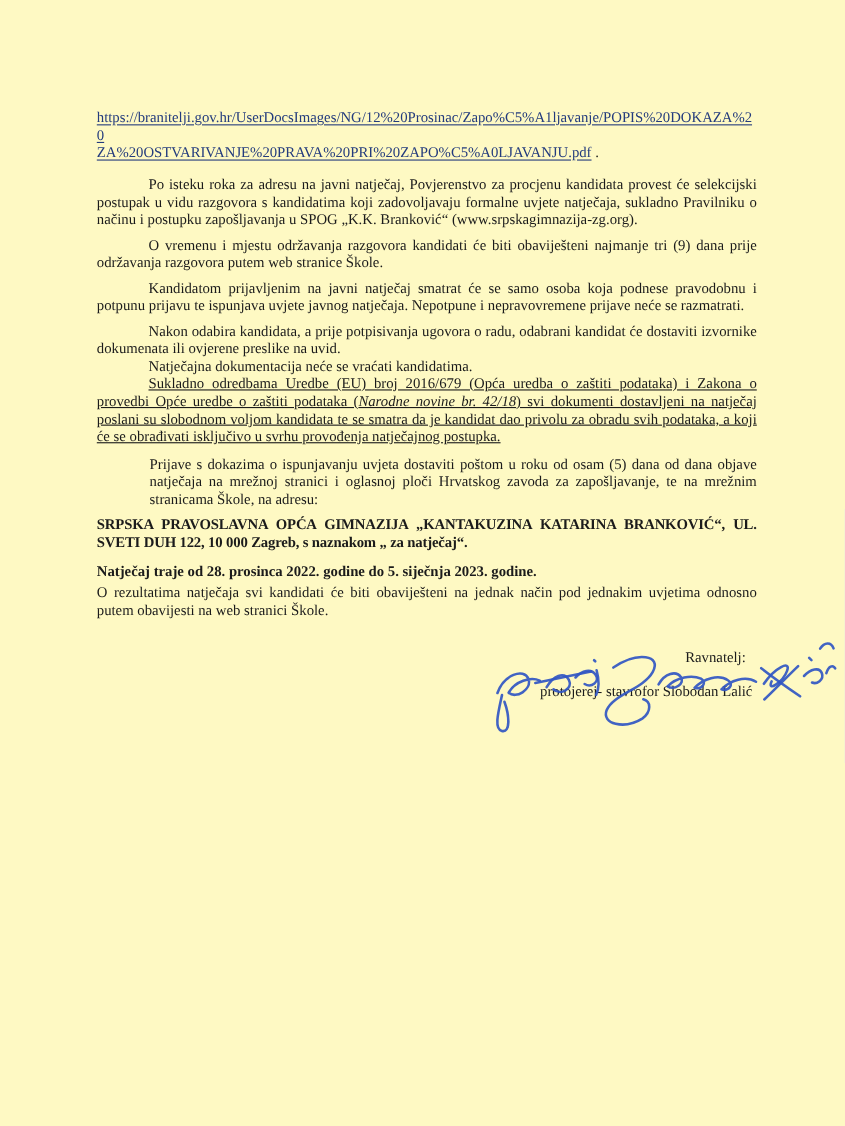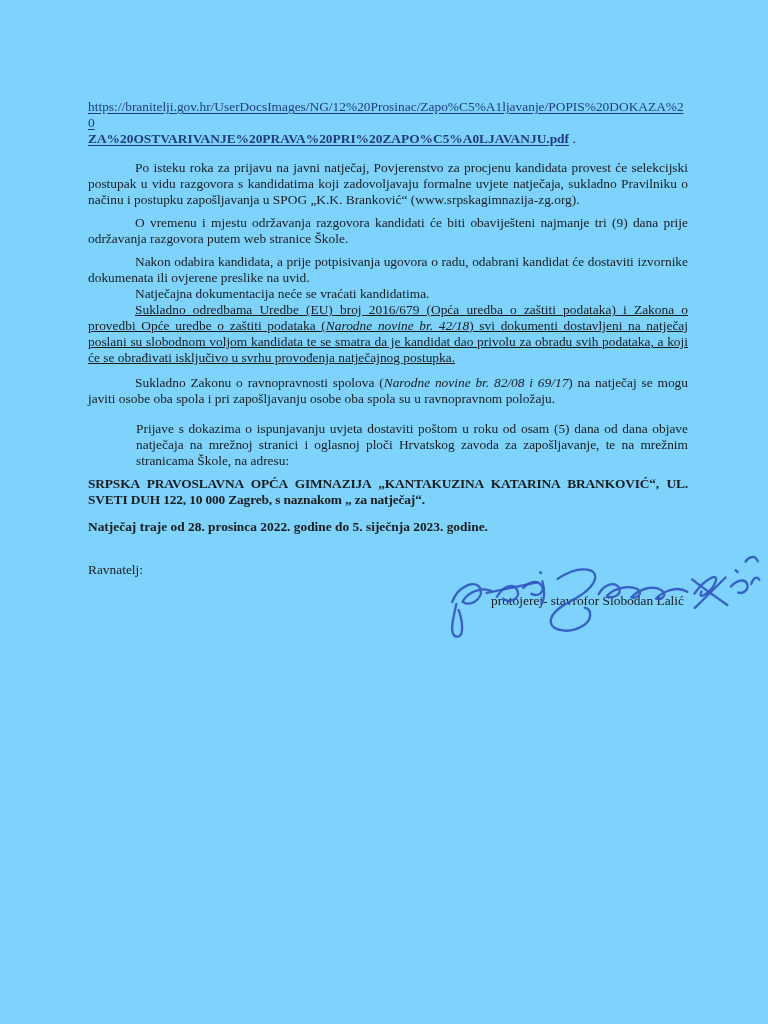--- a/index.html
+++ b/index.html
@@ -1,19 +1,19 @@
 <!DOCTYPE html>
 <html><head>
 <meta charset="utf-8">
 <style>
   html,body{margin:0;padding:0;background:#e8e8e8;}
   .page{
     position:relative;
     width:768px;height:1024px;
-    background:#7dd3fc;
+    background:#fef9c3;
     overflow:hidden;
     font-family:"Liberation Serif","DejaVu Serif",serif;
     color:#1b1b1b;
     margin:0 auto;
   }
   .content{
     position:absolute;
     left:88px;top:99px;width:600px;
     font-size:13.4px;line-height:16px;
     text-align:justify;
@@ -37,20 +37,21 @@
   }
   .url-para{margin-bottom:13px;}
   .link-trail{color:#1b1b1b;text-decoration:none;}
   .addr{letter-spacing:-0.15px;}
   .sig-block{
     position:relative;
     margin-top:27px;
     height:86px;
   }
   .sig-title{
+    text-align:right;
     padding-right:10px;
     font-size:13.4px;line-height:16px;
   }
   .sig-name{
     text-align:right;
     padding-right:4px;
     margin-top:15px;
     font-size:13.4px;line-height:16px;
   }
   .sig-svg{
@@ -69,42 +70,43 @@
     opacity:0.92;
   }
 </style>
 </head>
 <body>
 
 <div class="page">
   <div class="content">
 
     <p class="para url-para">
-      <a class="link"><span class="linkline">https://branitelji.gov.hr/UserDocsImages/NG/12%20Prosinac/Zapo%C5%A1ljavanje/POPIS%20DOKAZA%20</span><span class="linkline" style="display:inline;font-weight:bold;">ZA%20OSTVARIVANJE%20PRAVA%20PRI%20ZAPO%C5%A0LJAVANJU.pdf</span></a><span class="link-trail"> .</span>
+      <a class="link"><span class="linkline">https://branitelji.gov.hr/UserDocsImages/NG/12%20Prosinac/Zapo%C5%A1ljavanje/POPIS%20DOKAZA%20</span><span class="linkline" style="display:inline;">ZA%20OSTVARIVANJE%20PRAVA%20PRI%20ZAPO%C5%A0LJAVANJU.pdf</span></a><span class="link-trail"> .</span>
     </p>
 
-    <p class="para ind gap-sm">Po isteku roka za prijavu na javni natječaj, Povjerenstvo za procjenu kandidata provest će selekcijski postupak u vidu razgovora s kandidatima koji zadovoljavaju formalne uvjete natječaja, sukladno Pravilniku o načinu i postupku zapošljavanja u SPOG „K.K. Branković“ (www.srpskagimnazija-zg.org).</p>
+    <p class="para ind gap-sm">Po isteku roka za adresu na javni natječaj, Povjerenstvo za procjenu kandidata provest će selekcijski postupak u vidu razgovora s kandidatima koji zadovoljavaju formalne uvjete natječaja, sukladno Pravilniku o načinu i postupku zapošljavanja u SPOG „K.K. Branković“ (www.srpskagimnazija-zg.org).</p>
 
     <p class="para ind gap-sm">O vremenu i mjestu održavanja razgovora kandidati će biti obaviješteni najmanje tri (9) dana prije održavanja razgovora putem web stranice Škole.</p>
 
+    <p class="para ind gap-sm">Kandidatom prijavljenim na javni natječaj smatrat će se samo osoba koja podnese pravodobnu i potpunu prijavu te ispunjava uvjete javnog natječaja. Nepotpune i nepravovremene prijave neće se razmatrati.</p>
 
     <p class="para ind gap-none">Nakon odabira kandidata, a prije potpisivanja ugovora o radu, odabrani kandidat će dostaviti izvornike dokumenata ili ovjerene preslike na uvid.</p>
 
     <p class="para ind gap-none">Natječajna dokumentacija neće se vraćati kandidatima.</p>
 
     <p class="para ind gap-md"><span>Sukladno odredbama Uredbe (EU) broj 2016/679 (Opća uredba o zaštiti podataka) i Zakona o provedbi Opće uredbe o zaštiti podataka (</span><span class="it">Narodne novine br. 42/18</span><span>) svi dokumenti dostavljeni na natječaj poslani su slobodnom voljom kandidata te se smatra da je kandidat dao privolu za obradu svih podataka, a koji će se obrađivati isključivo u svrhu provođenja natječajnog postupka.</span></p>
 
-    <p class="para ind gap-lg"><span>Sukladno Zakonu o ravnopravnosti spolova (</span><span class="it">Narodne novine br. 82/08 i 69/17</span><span>) na natječaj se mogu javiti osobe oba spola i pri zapošljavanju osobe oba spola su u ravnopravnom položaju.</span></p>
 
     <p class="para blockind gap-sm">Prijave s dokazima o ispunjavanju uvjeta dostaviti  poštom u roku od osam (5) dana od dana objave natječaja na mrežnoj stranici i oglasnoj ploči Hrvatskog zavoda za zapošljavanje, te na mrežnim stranicama Škole, na adresu:</p>
 
     <p class="para bold addr" style="margin-bottom:11px;">SRPSKA PRAVOSLAVNA OPĆA GIMNAZIJA „KANTAKUZINA KATARINA BRANKOVIĆ“, UL. SVETI DUH 122, 10 000 Zagreb, s naznakom „ za natječaj“.</p>
 
     <p class="para bold" style="margin-bottom:3px;">Natječaj traje od 28. prosinca 2022. godine do 5. siječnja 2023. godine.</p>
 
+    <p class="para gap-none">O rezultatima natječaja svi kandidati će biti obaviješteni na jednak način pod jednakim uvjetima odnosno putem obavijesti na web stranici Škole.</p>
 
     <div class="sig-block">
       <div class="sig-title">Ravnatelj:</div>
       <div class="sig-name">protojerej- stavrofor Slobodan Lalić</div>
       <svg class="sig-svg" viewBox="0 0 330 84" aria-hidden="true">
 
         <path d="M14 40 C20 24 38 18 42 28 C45 38 30 46 24 40 C30 30 44 26 52 30"></path>
         <path d="M18 42 C14 58 10 72 17 74 C25 76 24 60 20 48"></path>
         <path d="M48 32 L98 23"></path>
         <path d="M58 36 C64 26 74 22 78 30 C82 38 70 44 64 38"></path>

